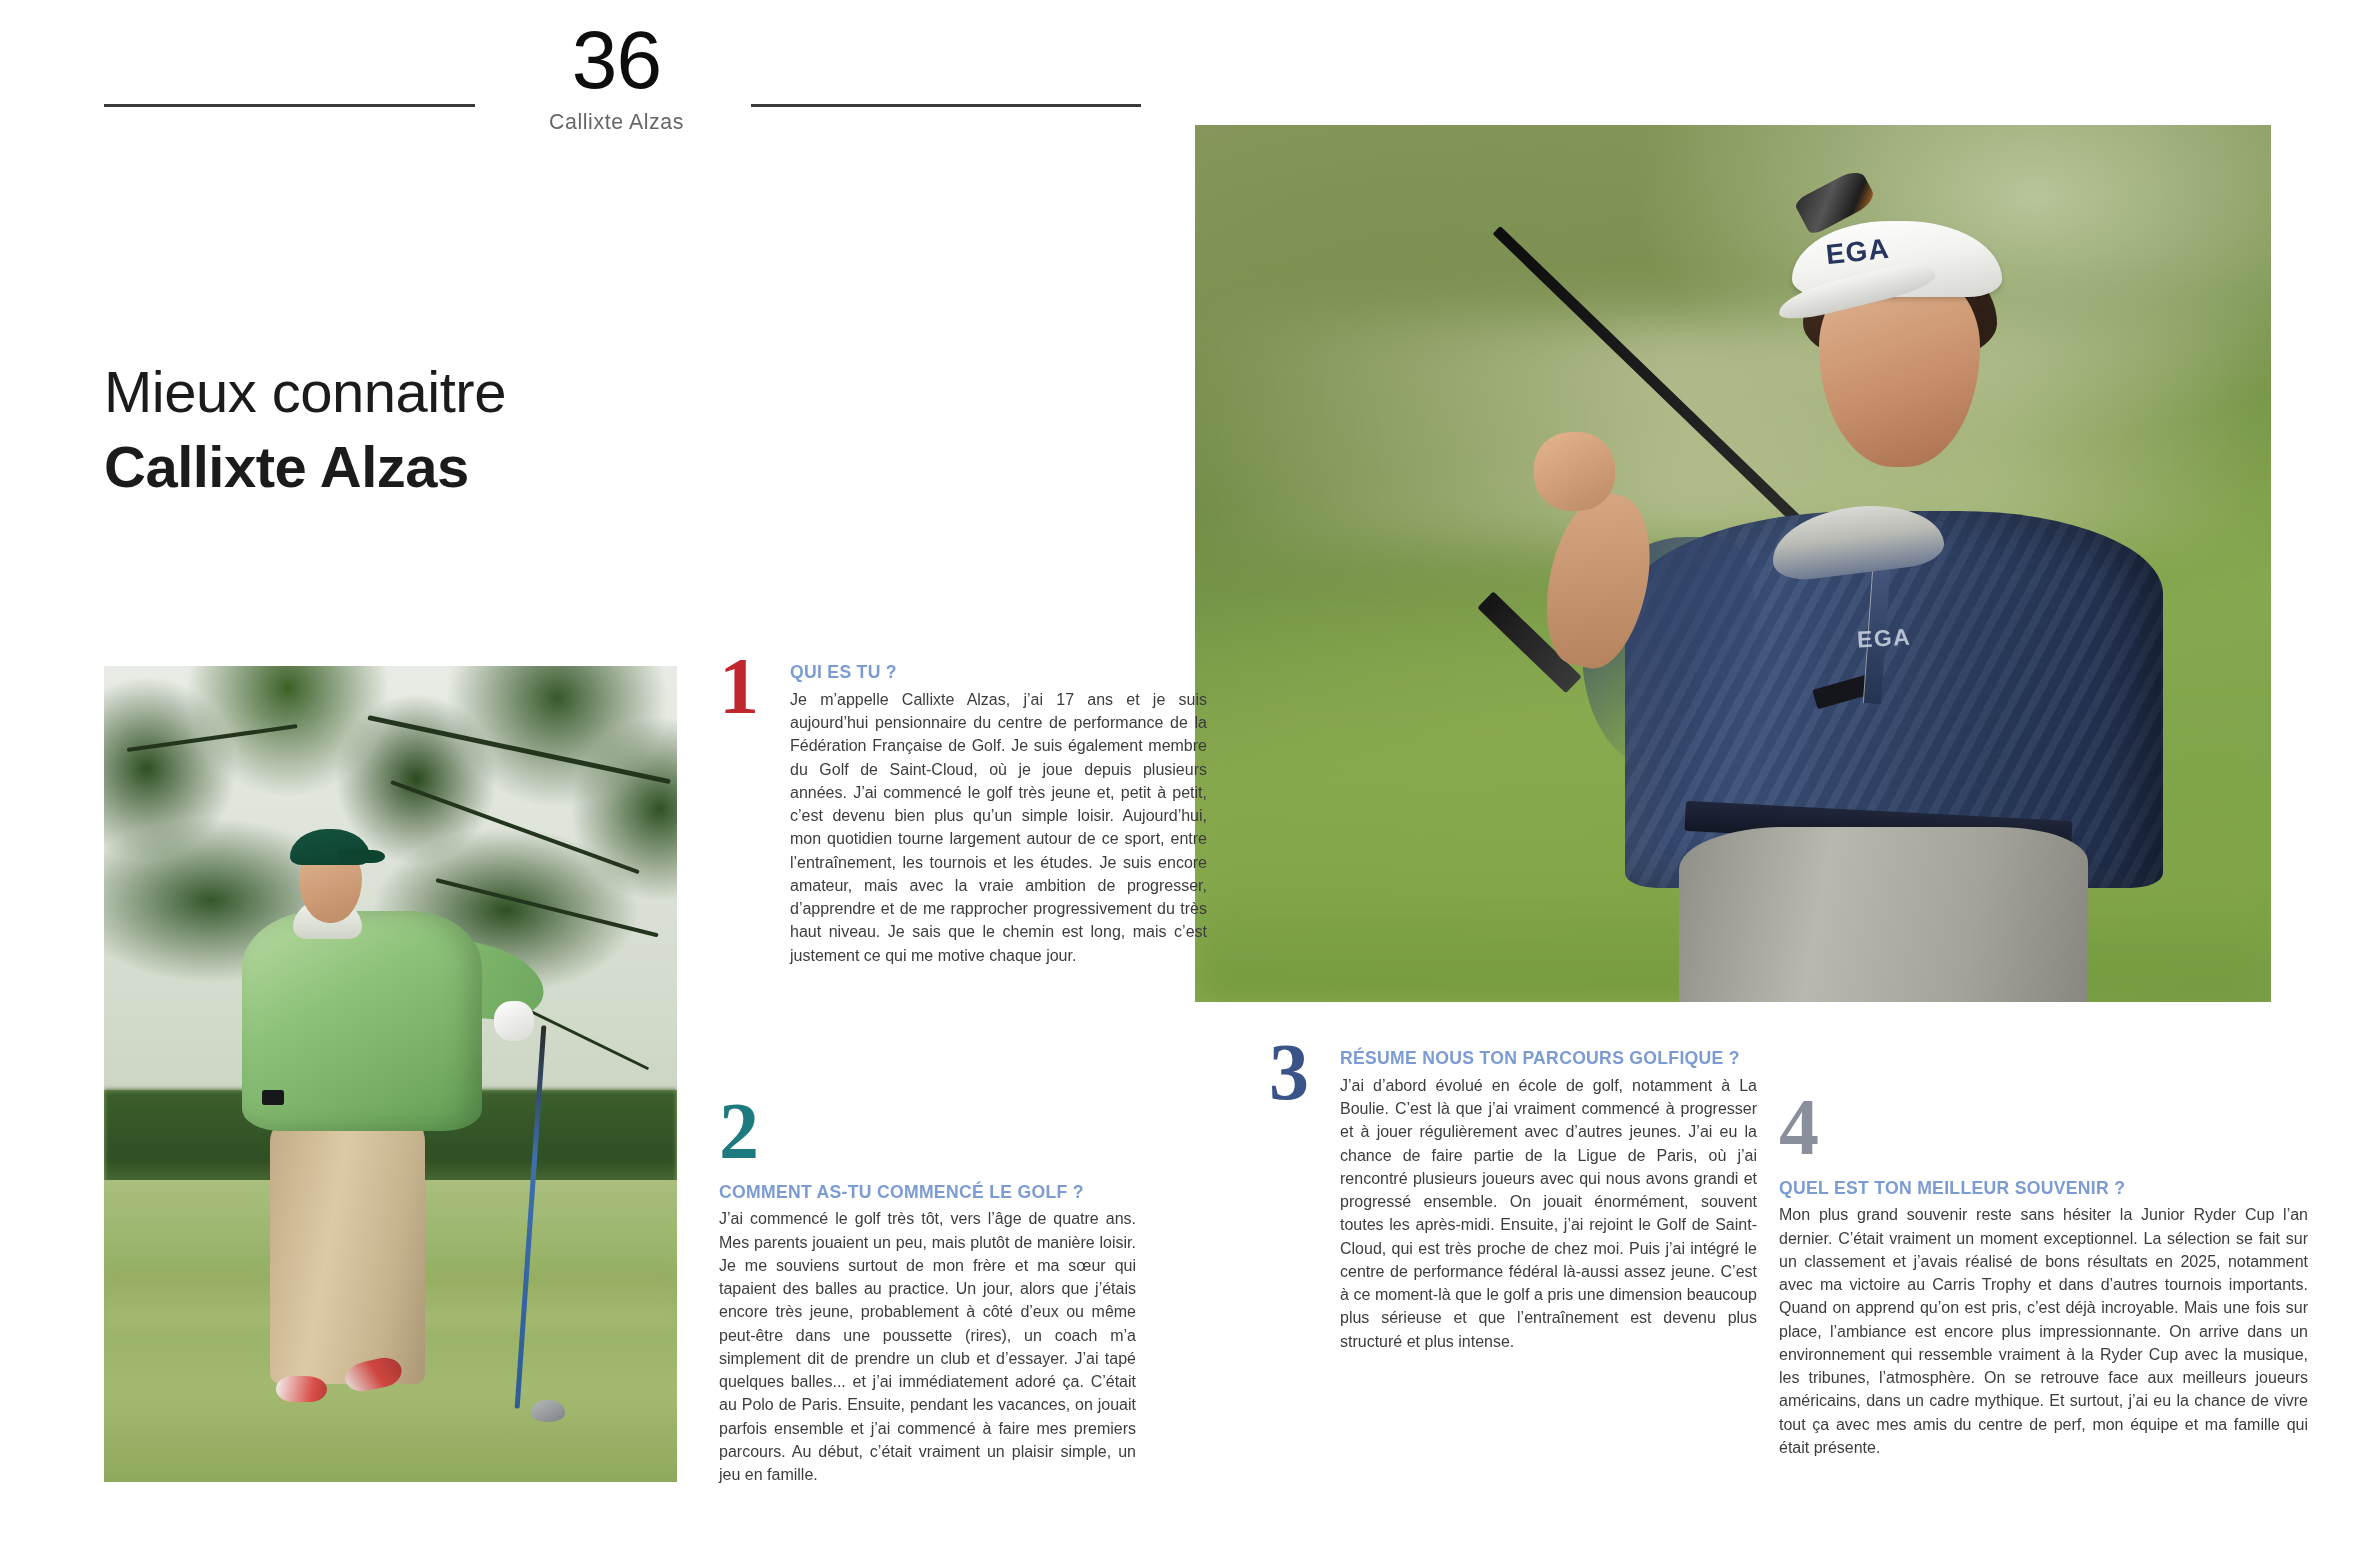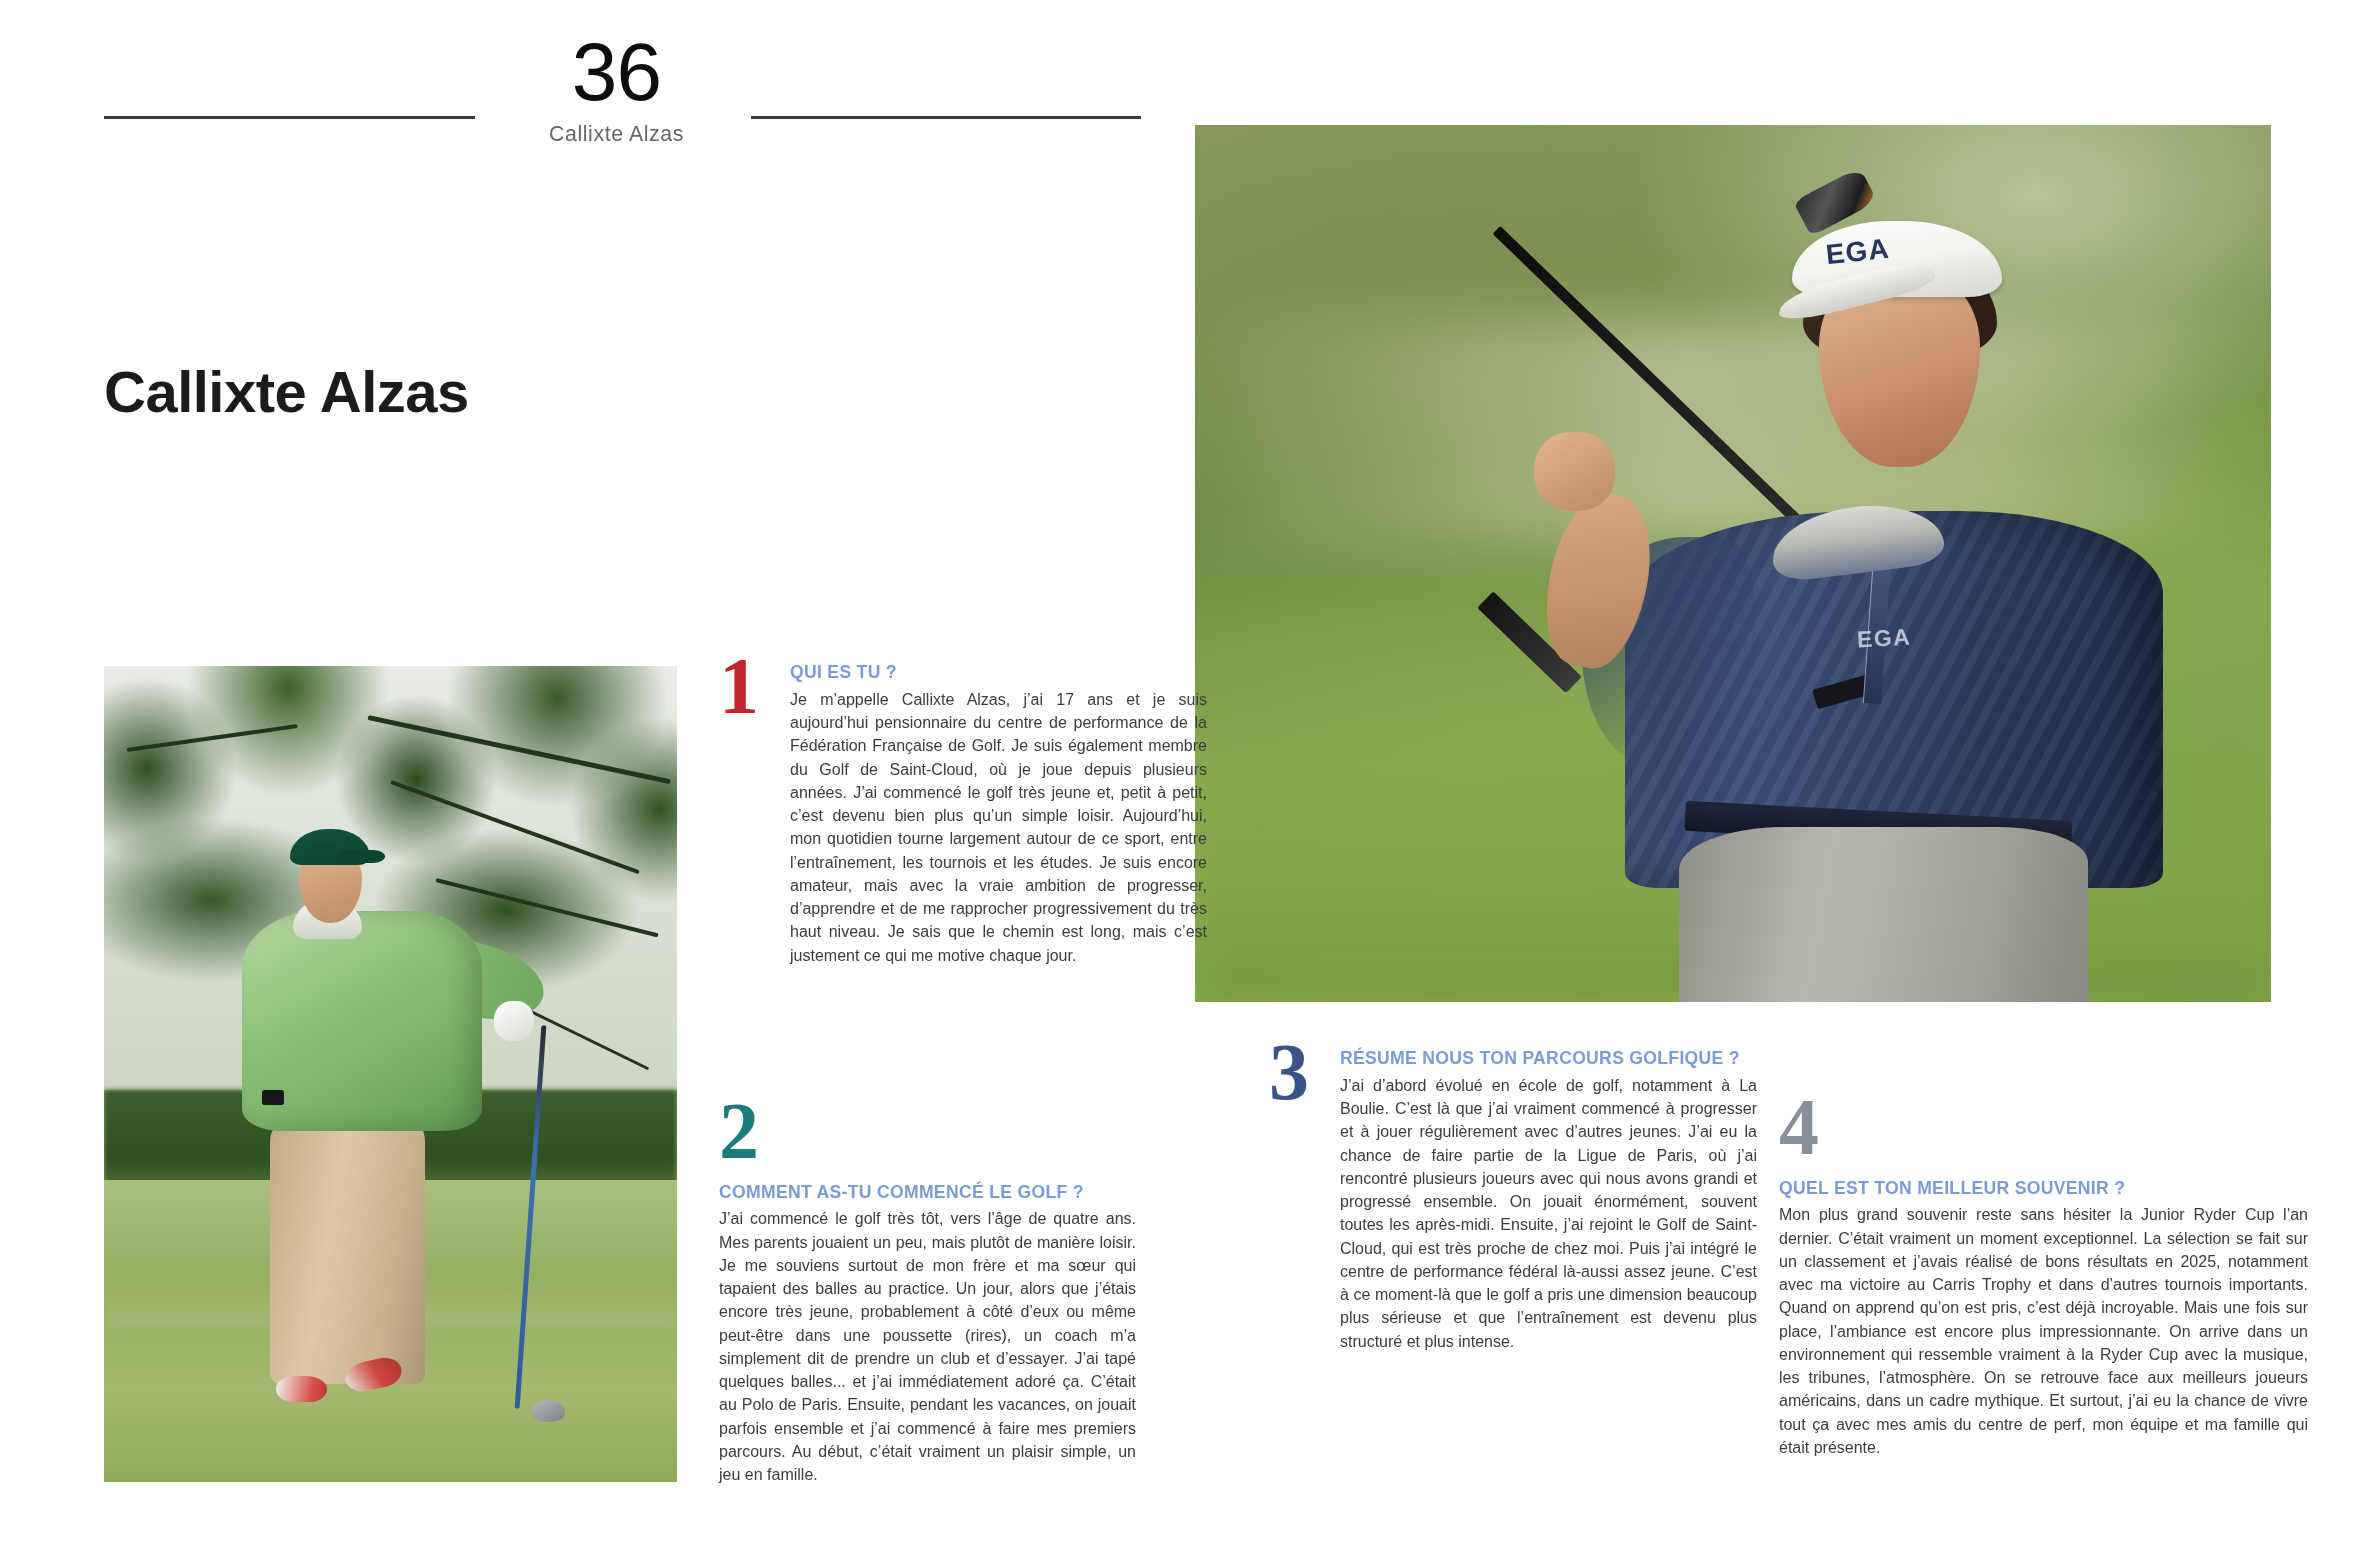--- a/index.html
+++ b/index.html
@@ -12,21 +12,21 @@
     height: 1549px;
     font-family: "Liberation Sans", sans-serif;
     color: #231f20;
     overflow: hidden;
     position: relative;
   }
 
   
   .page-header {
     position: absolute;
-    left: 0; top: 12px;
+    left: 0; top: 0;
     width: 2375px;
     height: 167px;
   }
   .rule {
     position: absolute;
     top: 104px;
     height: 2.8px;
     background: #3a3a3a;
   }
   .rule-left  { left: 104px;  width: 371px; }
@@ -450,20 +450,21 @@
 <div class="page-header">
   <div class="rule rule-left"></div>
   <div class="rule rule-right"></div>
   <div class="folio-block">
     <div class="folio-number">36</div>
     <div class="folio-name">Callixte Alzas</div>
   </div>
 </div>
 
 <div class="headline">
+  <div class="headline-line">Mieux connaitre</div>
   <div class="headline-line bold">Callixte Alzas</div>
 </div>
 
 <div class="photo photo-hero">
   <div class="hero-bg-band"></div>
   <div class="hero-bg-band2"></div>
   <div class="hero-figure">
     <div class="hero-club-shaft"></div>
     <div class="hero-club-head"></div>
     <div class="hero-grip"></div>

